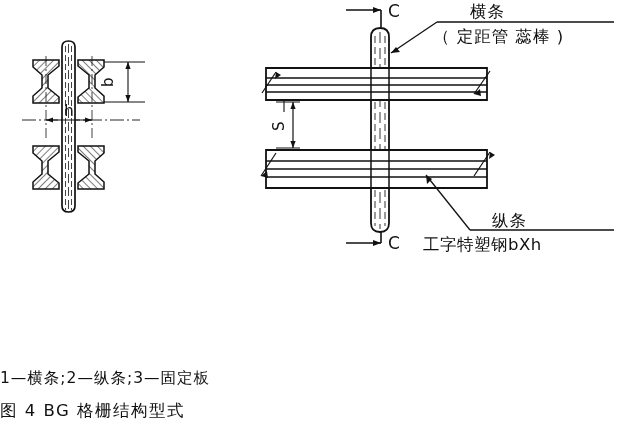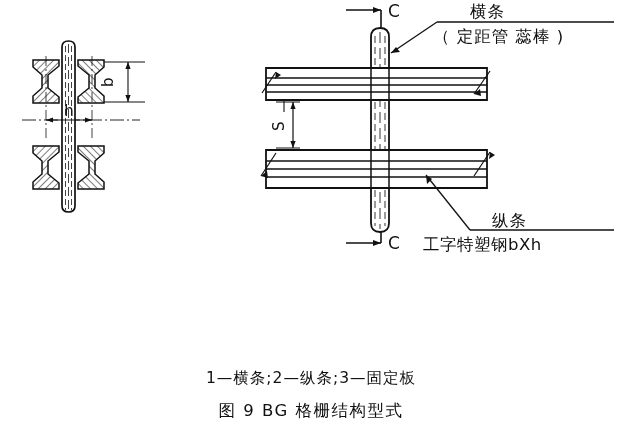--- a/index.html
+++ b/index.html
@@ -9,21 +9,21 @@
     color:#111;
     position:relative;
     overflow:hidden;
   }
   #figure{
     position:absolute;left:0;top:0;width:622px;height:434px;
   }
   .cap{
     position:absolute;
     width:100%;
-    text-align:center;
+    text-align:left;
     font-family:"DejaVu Sans","Liberation Sans",sans-serif;
     color:#111;
     white-space:nowrap;
   }
   #caption-items{ top:368px; font-size:15.5px; letter-spacing:1px; }
   #caption-title{ top:400px; font-size:16.5px; letter-spacing:1.5px; }
   svg text{ font-family:"DejaVu Sans","Liberation Sans",sans-serif; fill:#111; }
 </style>
 </head>
 <body>
@@ -165,15 +165,15 @@
         <line x1="470" y1="230" x2="614" y2="230" stroke="#111" stroke-width="1.6"></line>
         <path d="M 426,175 l 1,9 l 5,-5 Z" fill="#111"></path>
         <text x="492" y="226" font-size="16.5" letter-spacing="1">纵条</text>
         <text x="423" y="250" font-size="16.5" letter-spacing="0.5">工字特塑钢bXh</text>
       </g>
     </g>
   </svg>
 
   
   <div class="cap" id="caption-items">1—横条;2—纵条;3—固定板</div>
-  <div class="cap" id="caption-title">图 9   BG 格栅结构型式</div>
+  <div class="cap" id="caption-title">图 4   BG 格栅结构型式</div>
 
 </div>
 
 </body></html>

